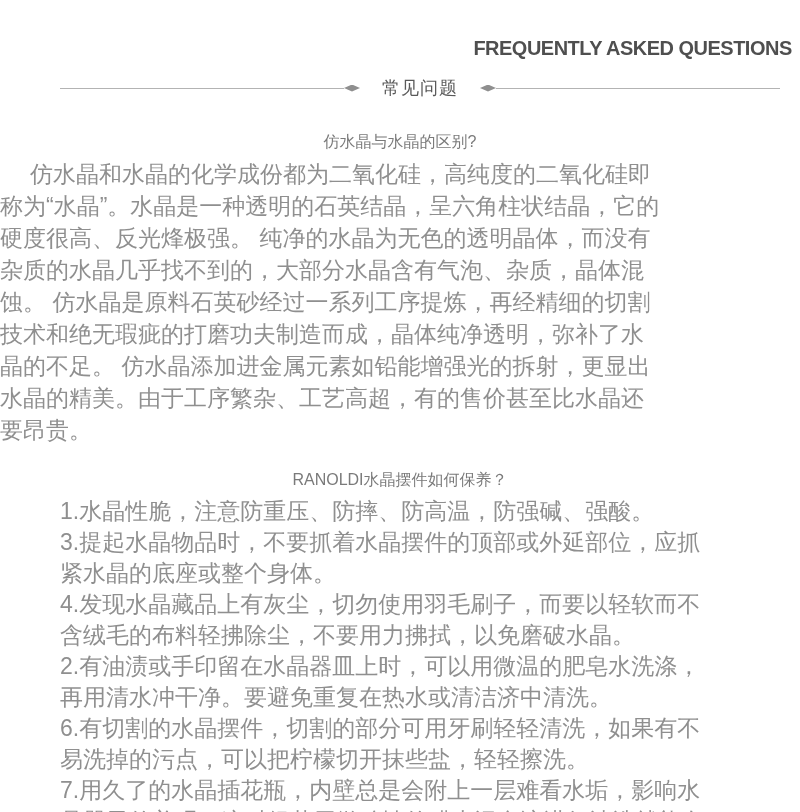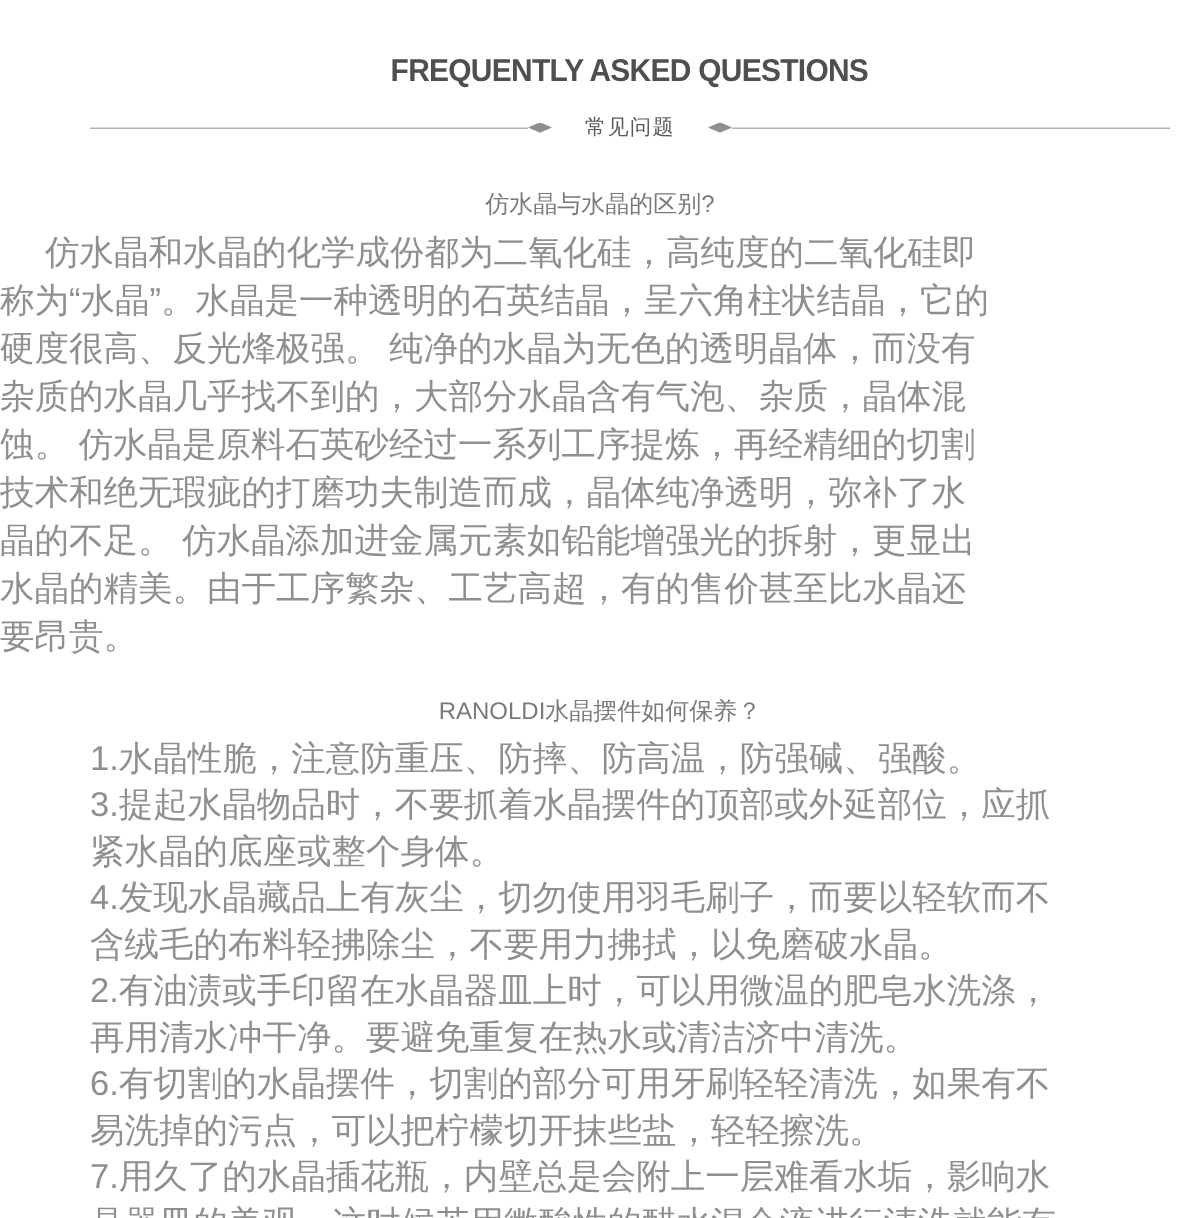--- a/index.html
+++ b/index.html
@@ -11,21 +11,21 @@
     font-family: "Liberation Sans", "DejaVu Sans", sans-serif;
   }
   .page {
     width: 800px;
     height: 812px;
     overflow: hidden;
     background: #ffffff;
   }
 
   
-  .faq-header { padding-top: 36px; text-align: center; padding-left: 40px; }
+  .faq-header { padding-top: 36px; text-align: right; padding-left: 40px; }
   .faq-title-en {
     display: inline-block;
     font-size: 21px;
     font-weight: bold;
     color: #4f4f4f;
     letter-spacing: -0.5px;
     transform: scaleX(0.95);
     transform-origin: center;
   }
   .divider-row {
@@ -35,21 +35,21 @@
     margin: 16px auto 0 auto;
   }
   .divider-line { flex: 1; height: 1px; background: #b3b3b3; }
   .divider-diamond {
     width: 16px; height: 7px;
     background: #8f8f8f;
     clip-path: polygon(0 50%, 50% 0, 100% 50%, 50% 100%);
     flex: 0 0 auto;
   }
   .divider-text {
-    font-size: 14px;
+    font-size: 18px;
     color: #595959;
     margin: 0 22px;
     letter-spacing: 1px;
     white-space: nowrap;
   }
 
   
   .section-heading {
     text-align: center;
     font-size: 16px;

